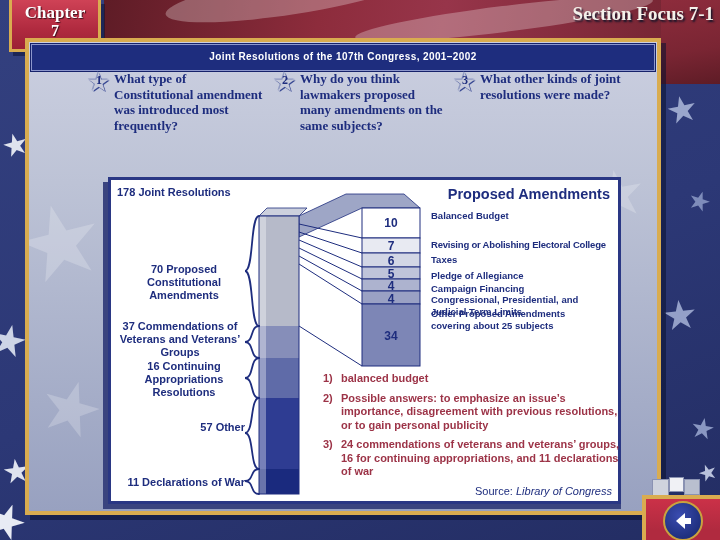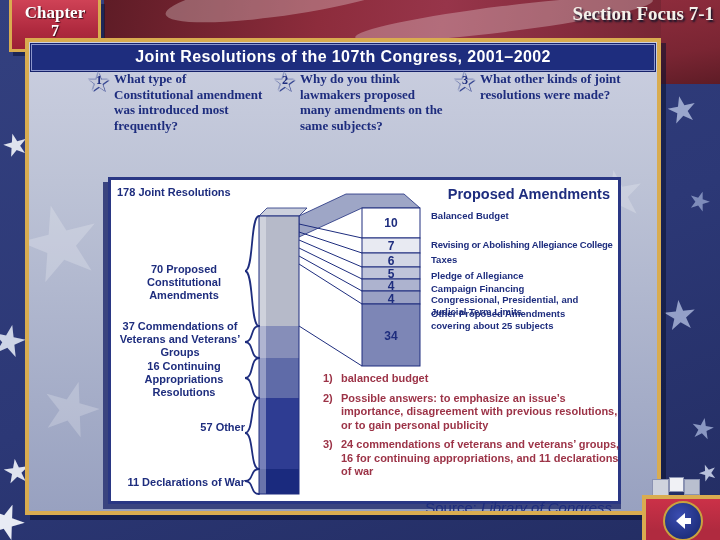--- a/index.html
+++ b/index.html
@@ -26,21 +26,21 @@
                  font-family:"Liberation Serif",serif;font-weight:bold;font-size:19px;
                  text-shadow:1.5px 1.5px 2px #141428;}
   
   .slide{position:absolute;left:25px;top:38px;width:628px;height:469px;
          border:4px solid #d9ac50;box-shadow:5px 5px 0 rgba(10,16,48,.55);
          background:linear-gradient(180deg,#cbcfe0 0%,#bdc3d6 30%,#98a1c0 100%);
          overflow:hidden;}
   .slide-star{position:absolute;color:rgba(255,255,255,.22);line-height:1;}
   .title-bar{position:absolute;left:2px;right:2px;top:2px;height:25px;
              background:#1e2d7e;border:1px solid #8d97cc;box-shadow:0 0 0 1px #16226a;
-             color:#fff;font-weight:bold;font-size:16px;letter-spacing:.4px;
+             color:#fff;font-weight:bold;font-size:10px;letter-spacing:.4px;
              text-align:center;line-height:24px;}
   
   .question{position:absolute;top:29px;display:flex;align-items:flex-start;}
   .qstar{position:relative;width:27px;height:27px;flex:0 0 27px;}
   .qstar .glyph{position:absolute;left:0;top:-4px;font-size:26px;color:#c6cada;
                 text-shadow:0 0 1px #3a4a94,1px 1px 0 #3a4a94,-1px -1px 0 #9aa4c8;}
   .qstar .num{position:absolute;left:0;top:2px;width:24px;text-align:center;
               font-family:"Liberation Serif",serif;font-weight:bold;font-size:12px;color:#1e2d7e;}
   .qtext{font-family:"Liberation Serif",serif;font-weight:bold;font-size:13px;
          line-height:15.5px;color:#1e2d7e;}
@@ -51,21 +51,21 @@
   .chart-head-left{position:absolute;left:6px;top:6px;font-size:11px;font-weight:bold;color:#1e2d7e;}
   .chart-head-right{position:absolute;right:8px;top:6px;font-size:14.5px;font-weight:bold;color:#1e2d7e;}
   .bar-label{position:absolute;font-weight:bold;font-size:11px;line-height:13px;color:#1e2d7e;}
   .amend-label{position:absolute;left:320px;font-weight:bold;font-size:9.5px;line-height:11.5px;color:#1e2d7e;}
   .seg-num{position:absolute;left:251px;width:58px;text-align:center;font-weight:bold;
            font-size:12px;color:#1e2d7e;}
   .answers{position:absolute;left:212px;top:192px;width:298px;color:#9c3347;
            font-weight:bold;font-size:11px;line-height:13.5px;}
   .answer-item{display:flex;margin-bottom:6px;}
   .answer-item .n{flex:0 0 18px;}
-  .source-line{position:absolute;right:6px;top:319px;font-size:15px;color:#1e2d7e;}
+  .source-line{position:absolute;right:6px;top:305px;font-size:11px;color:#1e2d7e;}
   .source-line .it{font-style:italic;}
   
   .tile{position:absolute;border:1px solid #8a92b2;}
   .back-button{position:absolute;left:642px;top:495px;width:78px;height:45px;
                background:linear-gradient(180deg,#cb3148 0%,#b02a3f 70%);
                border:4px solid #d9ac50;border-right:none;border-bottom:none;
                cursor:pointer;}
   .back-circle{position:absolute;left:17px;top:2px;width:36px;height:36px;border-radius:50%;
                background:radial-gradient(circle at 40% 35%,#3a4cb0 0%,#20307f 70%,#16226a 100%);
                border:2px solid #c9a23e;display:flex;align-items:center;justify-content:center;}
@@ -183,21 +183,21 @@
 
       <div class="seg-num" style="top:36px;">10</div>
       <div class="seg-num" style="top:59px;">7</div>
       <div class="seg-num" style="top:74px;">6</div>
       <div class="seg-num" style="top:87px;">5</div>
       <div class="seg-num" style="top:99px;">4</div>
       <div class="seg-num" style="top:112px;">4</div>
       <div class="seg-num" style="top:149px;">34</div>
 
       <div class="amend-label" style="top:30px;white-space:nowrap;">Balanced Budget</div>
-      <div class="amend-label" style="top:59px;white-space:nowrap;letter-spacing:-0.2px;">Revising or Abolishing Allegiance College</div>
+      <div class="amend-label" style="top:59px;white-space:nowrap;letter-spacing:-0.2px;">Revising or Abolishing Electoral College</div>
       <div class="amend-label" style="top:74px;white-space:nowrap;">Taxes</div>
       <div class="amend-label" style="top:90px;white-space:nowrap;">Pledge of Allegiance</div>
       <div class="amend-label" style="top:103px;white-space:nowrap;">Campaign Financing</div>
       <div class="amend-label" style="top:114px;width:150px;">Congressional, Presidential, and Judicial Term Limits</div>
       <div class="amend-label" style="top:128px;width:150px;">Other Proposed Amendments covering about 25 subjects</div>
 
       <div class="answers">
         <div class="answer-item">
           <span class="n">1)</span>
           <span>balanced budget</span>

